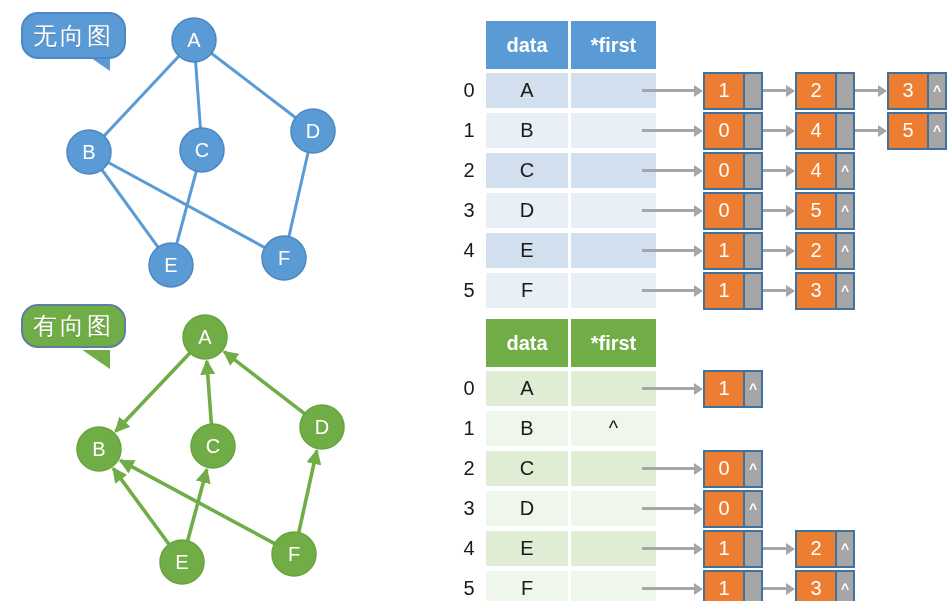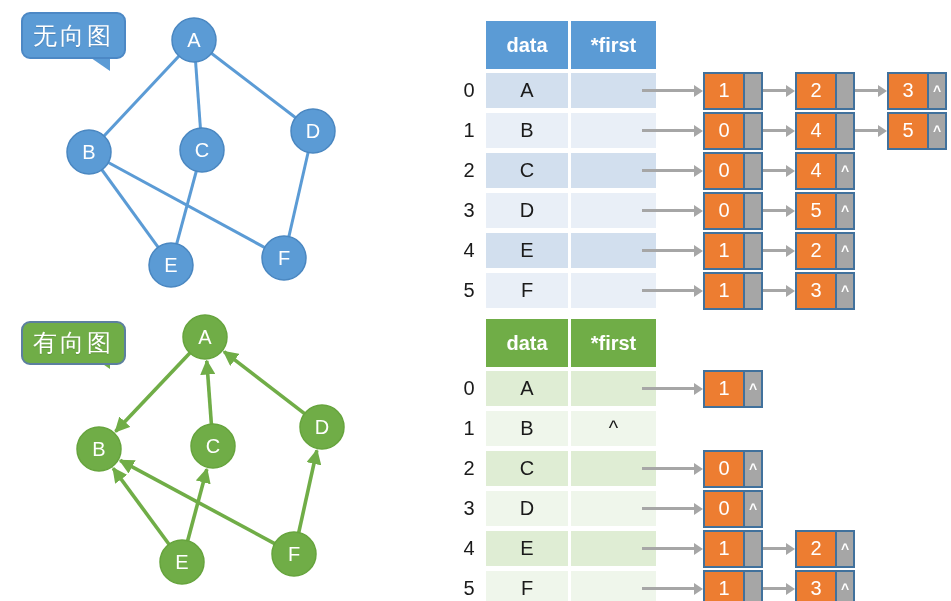--- a/index.html
+++ b/index.html
@@ -1,20 +1,20 @@
 <!DOCTYPE html>
 <html><head>
 <meta charset="utf-8">
 <style>
   html,body{margin:0;padding:0;background:#fff;}
   .canvas{position:relative;width:951px;height:601px;background:#ffffff;overflow:hidden;
           font-family:"Liberation Sans",sans-serif;}
   .graph-svg{position:absolute;left:0;}
   .bubble{position:absolute;display:flex;align-items:center;justify-content:center;
-          color:#fff;border-radius:9px;z-index:3;font-size:24px;letter-spacing:3px;
+          color:#fff;border-radius:17px;z-index:3;font-size:24px;letter-spacing:3px;
           text-shadow:0 1px 1px rgba(0,0,0,.15);}
   .bubble-tail{position:absolute;width:30px;height:19px;z-index:2;
                clip-path:polygon(8% 0,100% 0,100% 100%);}
   .panel{position:absolute;}
   .thead{display:flex;margin-left:31px;margin-bottom:4px;}
   .th{height:48px;display:flex;align-items:center;justify-content:center;
       color:#fff;font-weight:bold;font-size:20px;}
   .th-data{width:82px;margin-right:3px;}
   .th-first{width:85px;}
   .trow{display:flex;align-items:center;height:35px;margin-bottom:5px;}
@@ -225,21 +225,21 @@
       </g>
       <g>
         <circle cx="182" cy="262" r="22" fill="#70AD47" stroke="#66A43D" stroke-width="1.5"></circle>
         <text x="182" y="269" text-anchor="middle" fill="#ffffff" font-size="20" font-family="&quot;Liberation Sans&quot;, sans-serif">E</text>
       </g>
       <g>
         <circle cx="294" cy="254" r="22" fill="#70AD47" stroke="#66A43D" stroke-width="1.5"></circle>
         <text x="294" y="261" text-anchor="middle" fill="#ffffff" font-size="20" font-family="&quot;Liberation Sans&quot;, sans-serif">F</text>
       </g>
     </svg>
-    <div class="bubble" style="left: 21px; top: 321px; width: 101px; height: 40px; background: rgb(112, 173, 71); border: 2px solid rgb(92, 127, 159);">
+    <div class="bubble" style="left: 21px; top: 304px; width: 101px; height: 40px; background: rgb(112, 173, 71); border: 2px solid rgb(92, 127, 159);">
       <span>有向图</span>
     </div>
     <div class="bubble-tail" style="left: 80px; top: 350px; background: rgb(112, 173, 71);"></div>
     <div class="panel" style="left: 455px; top: 319px;">
       <div class="thead">
         <div class="th th-data" style="background: rgb(112, 173, 71);">data</div>
         <div class="th th-first" style="background: rgb(112, 173, 71);">*first</div>
       </div>
       <div class="trow">
         <div class="idx">0</div>

